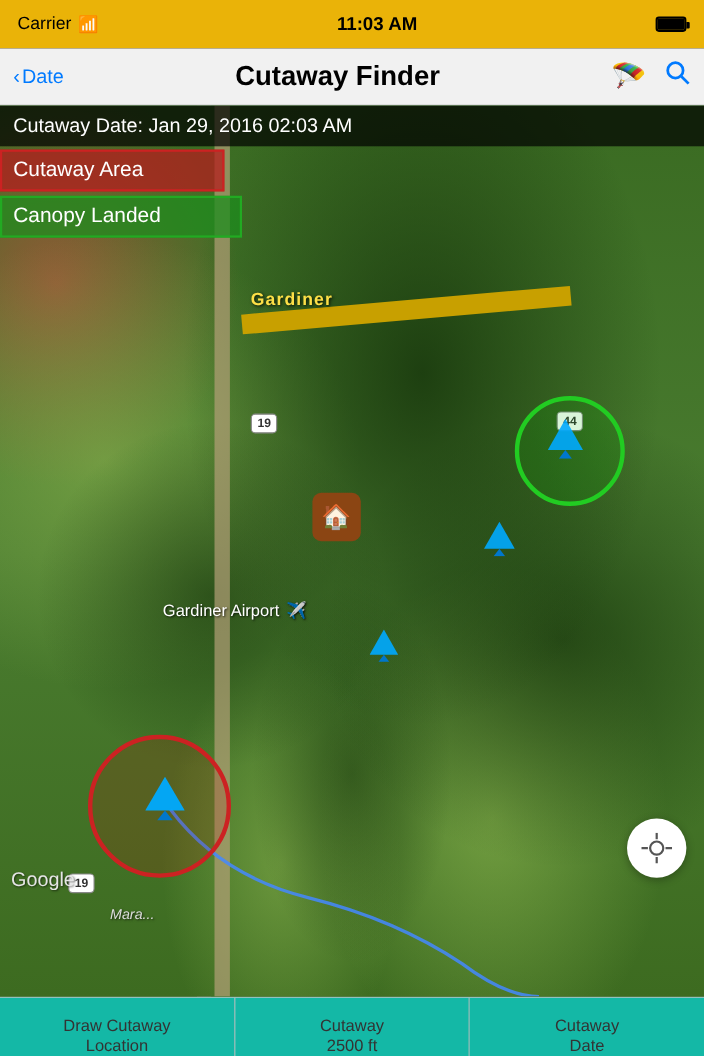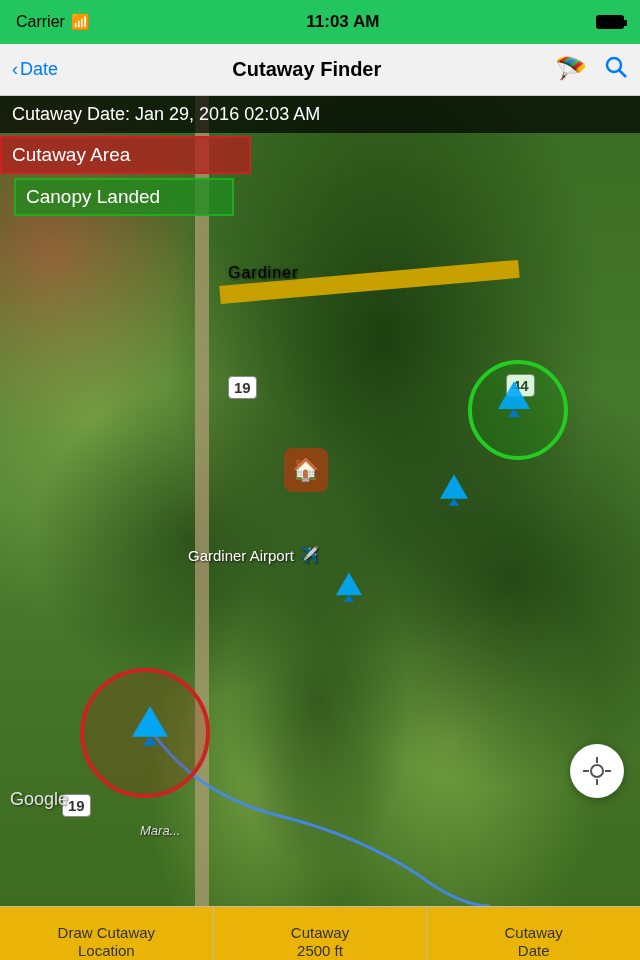--- a/index.html
+++ b/index.html
@@ -2,21 +2,21 @@
 <html><head>
   <meta charset="utf-8">
   <meta name="viewport" content="width=640px">
   <style>
     * { margin: 0; padding: 0; box-sizing: border-box; }
     body { width: 640px; height: 960px; overflow: hidden; font-family: -apple-system, 'Helvetica Neue', Arial, sans-serif; background: #000; }
 
     
     #status-bar {
       height: 44px;
-      background: #22c55e;
+      background: #eab308;
       display: flex;
       align-items: center;
       justify-content: space-between;
       padding: 0 16px;
       font-size: 16px;
       font-weight: 500;
       text-align: center;
     }
     .status-left { display: flex; align-items: center; gap: 6px; }
     .status-center { font-weight: 600; font-size: 17px; }
@@ -35,21 +35,21 @@
     #nav-bar {
       height: 52px;
       background: #f1f1f1;
       border-bottom: 1px solid #ccc;
       display: flex;
       align-items: center;
       justify-content: space-between;
       padding: 0 12px;
     }
     .nav-back { color: #007aff; font-size: 18px; display: flex; align-items: center; gap: 2px; cursor: pointer; }
-    .nav-title { font-size: 20px; font-weight: 700; color: #000; }
+    .nav-title { font-size: 25px; font-weight: 700; color: #000; }
     .nav-icons { display: flex; gap: 16px; align-items: center; }
     .nav-parachute { font-size: 26px; }
     .nav-search { color: #007aff; font-size: 24px; cursor: pointer; }
 
     
     #map-container {
       position: relative;
       width: 640px;
       height: 810px; 
       overflow: hidden;
@@ -132,33 +132,33 @@
       color: #fff;
       font-size: 18px;
       font-weight: 500;
       padding: 8px 12px;
     }
 
     #cutaway-area-bar {
       position: absolute;
       top: 40px;
       left: 0;
-      width: 251px;
+      width: 204px;
       background: rgba(180,30,30,0.75);
       color: #fff;
       font-size: 19px;
       font-weight: 500;
       padding: 6px 10px;
       border: 2px solid #cc2222;
     }
 
     #canopy-landed-bar {
       position: absolute;
       top: 82px;
-      left: 14px;
+      left: 0;
       width: 220px;
       background: rgba(30,140,30,0.75);
       color: #fff;
       font-size: 19px;
       font-weight: 500;
       padding: 6px 10px;
       border: 2px solid #22aa22;
     }
 
     
@@ -202,41 +202,40 @@
     .airport-label {
       position: absolute;
       color: #fff;
       font-size: 15px;
       font-weight: 500;
       text-shadow: 1px 1px 2px rgba(0,0,0,0.8);
       white-space: nowrap;
       display: flex;
       align-items: center;
       gap: 6px;
-      margin-left: 40px;
     }
 
     
     .road-label {
       position: absolute;
       background: #fff;
       border-radius: 4px;
       border: 1px solid #888;
-      font-size: 15px;
+      font-size: 11px;
       font-weight: 600;
       padding: 2px 5px;
       color: #333;
     }
 
     
     .city-label {
       position: absolute;
-      color: #000000;
+      color: #fde047;
       font-size: 16px;
-      font-weight: 400;
+      font-weight: 700;
       text-shadow: 1px 1px 3px rgba(0,0,0,0.9);
       letter-spacing: 1px;
     }
 
     
     .google-watermark {
       position: absolute;
       bottom: 96px;
       left: 10px;
       color: #e5e5e5;
@@ -265,45 +264,44 @@
 
     
     .mara-label {
       position: absolute;
       bottom: 68px;
       left: 100px;
       color: #ddd;
       font-size: 13px;
       font-style: italic;
       text-shadow: 1px 1px 2px rgba(0,0,0,0.7);
-      margin-left: 40px;
     }
 
     
     #bottom-bar {
       height: 54px;
       background: #e8e8e8;
       border-top: 1px solid #bbb;
       display: flex;
       align-items: stretch;
     }
     .bottom-btn {
       flex: 1;
       display: flex;
-      align-items: flex-end;
+      align-items: flex-start;
       justify-content: center;
       text-align: center;
       font-size: 15px;
       font-weight: 500;
       color: #333;
       border-right: 1px solid #bbb;
       cursor: pointer;
-      padding: 0 8px;
+      padding: 17px 8px;
       line-height: 1.2;
-      background: #eab308;
+      background: #14b8a6;
     }
     .bottom-btn:last-child { border-right: none; }
   </style>
 </head>
 <body>
 
 <div id="status-bar">
   <div class="status-left">
     <span>Carrier</span>
     <span class="wifi-icon">📶</span>

